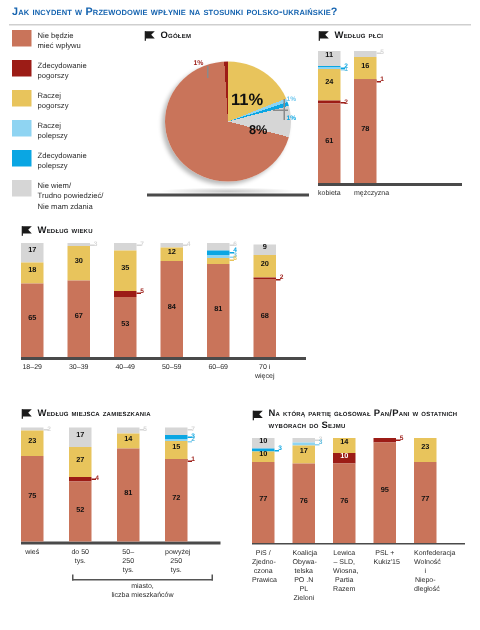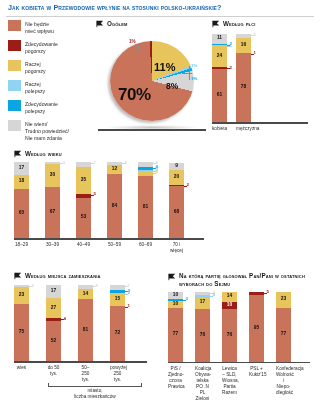--- a/index.html
+++ b/index.html
@@ -80,21 +80,21 @@
   .xlab { font-size: 4.7px; text-align: center; line-height: 1.28; color: #2b2b2b; padding-top: 2.5px; }
   .side { position: absolute; font-size: 4.4px; font-weight: bold; line-height: 1; white-space: nowrap; }
   .tick { position: absolute; height: 0.8px; background: #8a8a8a; }
 
   .grp-note { font-size: 4.7px; text-align: center; line-height: 1.3; color: #2b2b2b; }
   .brace { position: relative; height: 4px; border-left: 0.8px solid #555; border-right: 0.8px solid #555; border-bottom: 0.8px solid #555; }
 </style>
 </head>
 <body>
 
-<div class="title">Jak kobieta w Przewodowie wpłynie na stosunki polsko-ukraińskie?</div>
+<div class="title">Jak incydent w Przewodowie wpłynie na stosunki polsko-ukraińskie?</div>
 <div class="rule-top"></div>
 
 <div class="legend" id="legend">
     <div class="leg-row">
       <div class="leg-sw" style="background: rgb(201, 116, 90);"></div>
       <div class="leg-tx" style="white-space: pre-line;">Nie będzie
 mieć wpływu</div>
     </div>
     <div class="leg-row">
       <div class="leg-sw" style="background: rgb(156, 28, 22);"></div>
@@ -129,21 +129,20 @@
     <svg class="flag" viewBox="0 0 10 10">
         <path d="M1 1 L9 1 L6 4 L9 7 L1 7 Z" fill="#1a1a1a"></path>
         <rect x="0.6" y="1" width="1" height="8" fill="#1a1a1a"></rect>
       </svg>
     <span>Ogółem</span>
   </div>
   <div class="pie-box">
     <div class="pie"></div>
     <div class="pie-shadow"></div>
     <div class="pie-base"></div>
-    <div class="lbl-70">70%</div>
     <div class="lbl-19">11%</div>
     <div class="lbl-8">8%</div>
     <div class="lbl-1a">1%</div>
     <div class="lbl-1b">1%</div>
     <div class="lbl-1c">1%</div>
     <div class="ldr" style="left:42px;top:11px;width:0.8px;height:8px;"></div>
     <div class="ldr" style="left:86px;top:40px;width:10px;height:0.8px;"></div>
     <div class="ldr" style="left:93px;top:33px;width:0.8px;height:14px;"></div>
   </div>
 </div>

